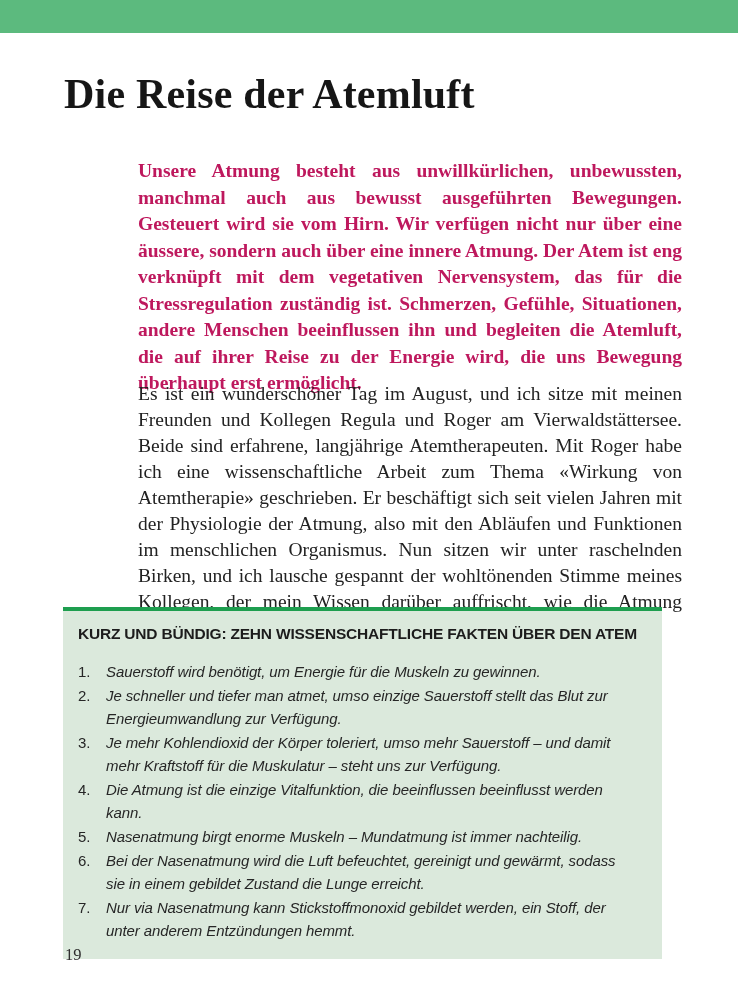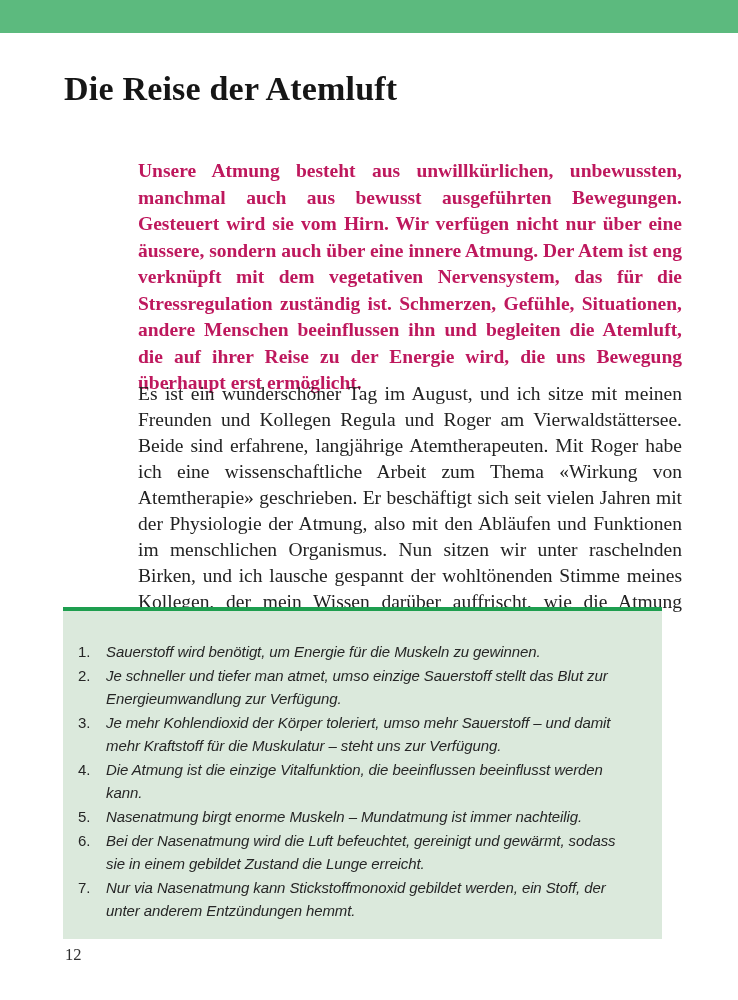--- a/index.html
+++ b/index.html
@@ -13,21 +13,21 @@
   }
   .top-bar {
     position: absolute;
     top: 0; left: 0;
     width: 738px; height: 33px;
     background: var(--top-bar, #5cba7e);
   }
   .page-title {
     position: absolute;
     left: 64px; top: 70px;
-    font-size: 34px;
+    font-size: 42px;
     font-weight: 700;
     letter-spacing: 0.2px;
     color: #161616;
     font-family: "Liberation Serif", serif;
   }
   .intro-paragraph {
     position: absolute;
     left: 138px; top: 158px;
     width: 544px;
     font-size: 19.5px;
@@ -95,20 +95,21 @@
 
 <div class="top-bar"></div>
 
 <h1 class="page-title">Die Reise der Atemluft</h1>
 
 <p class="intro-paragraph" lang="de">Unsere Atmung besteht aus unwillkürlichen, unbewussten, manchmal auch aus bewusst ausgeführten Bewegungen. Gesteuert wird sie vom Hirn. Wir verfügen nicht nur über eine äussere, sondern auch über eine innere Atmung. Der Atem ist eng verknüpft mit dem vegetativen Nervensystem, das für die Stressregulation zuständig ist. Schmerzen, Gefühle, Situationen, andere Menschen beeinflussen ihn und begleiten die Atemluft, die auf ihrer Reise zu der Energie wird, die uns Bewegung überhaupt erst ermöglicht.</p>
 
 <p class="body-paragraph" lang="de">Es ist ein wunderschöner Tag im August, und ich sitze mit meinen Freunden und Kollegen Regula und Roger am Vierwaldstättersee. Beide sind erfahrene, langjährige Atemtherapeuten. Mit Roger habe ich eine wissenschaftliche Arbeit zum Thema «Wirkung von Atemtherapie» geschrieben. Er beschäftigt sich seit vielen Jahren mit der Physiologie der Atmung, also mit den Abläufen und Funktionen im menschlichen Organismus. Nun sitzen wir unter raschelnden Birken, und ich lausche gespannt der wohltönenden Stimme meines Kollegen, der mein Wissen darüber auffrischt, wie die Atmung funktioniert.</p>
 
 <div class="fact-box">
+  <div class="fact-box-heading">KURZ UND BÜNDIG: ZEHN WISSENSCHAFTLICHE FAKTEN ÜBER DEN ATEM</div>
   <ol class="fact-list">
     <li>
       <span class="list-item-number">1.</span>
       <span class="list-item-text">Sauerstoff wird benötigt, um Energie für die Muskeln zu gewinnen.</span>
     </li>
     <li>
       <span class="list-item-number">2.</span>
       <span class="list-item-text">Je schneller und tiefer man atmet, umso einzige Sauerstoff stellt das Blut zur Energieumwandlung zur Verfügung.</span>
     </li>
     <li>
@@ -127,13 +128,13 @@
       <span class="list-item-number">6.</span>
       <span class="list-item-text">Bei der Nasenatmung wird die Luft befeuchtet, gereinigt und gewärmt, sodass sie in einem gebildet Zustand die Lunge erreicht.</span>
     </li>
     <li>
       <span class="list-item-number">7.</span>
       <span class="list-item-text">Nur via Nasenatmung kann Stickstoffmonoxid gebildet werden, ein Stoff, der unter anderem Entzündungen hemmt.</span>
     </li>
   </ol>
 </div>
 
-<div class="page-number">12</div>
+<div class="page-number">19</div>
 
 </body></html>

